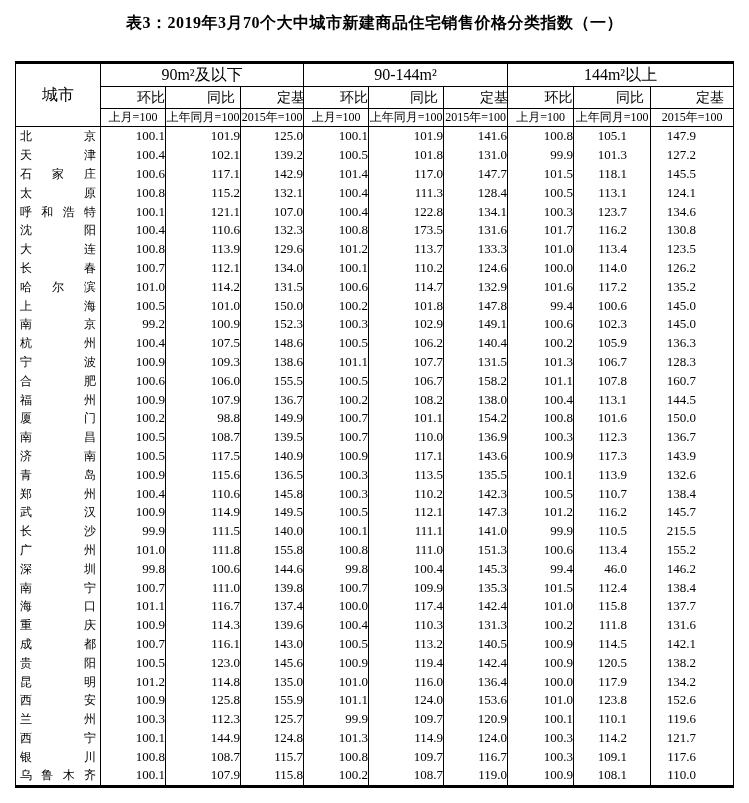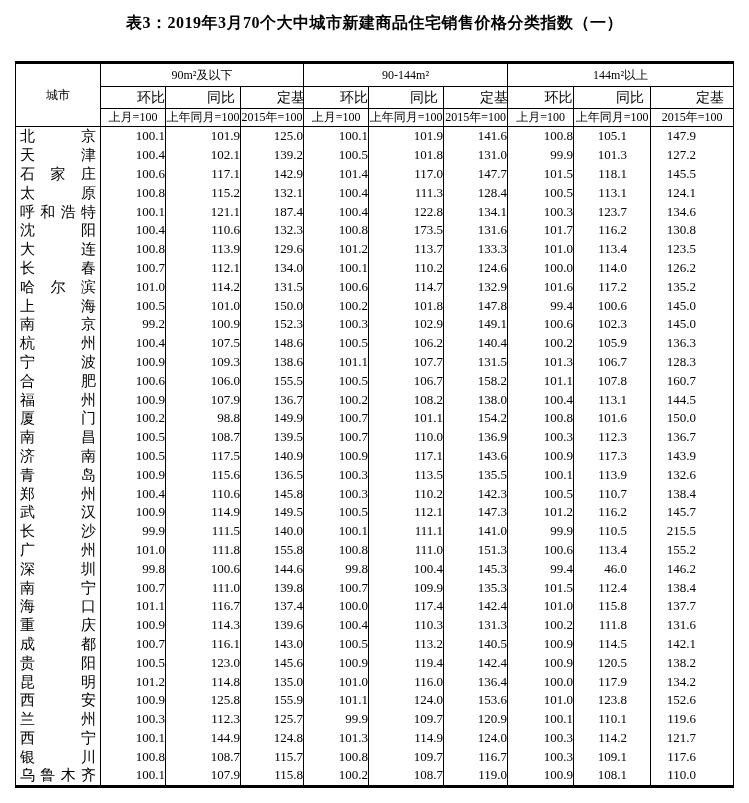--- a/index.html
+++ b/index.html
@@ -36,31 +36,31 @@
     border-left: 1px solid #000000;
     border-right: 1px solid #000000;
     font-weight: normal;
     padding: 0;
     margin: 0;
     overflow: hidden;
     white-space: nowrap;
   }
   thead th { border-bottom: 1px solid #000000; text-align: center; vertical-align: middle; }
   th.corner { font-size: 15px; }
-  tr.grp-row th { height: 22px; font-size: 12px; margin-left: 16px; }
+  tr.grp-row th { height: 22px; font-size: 16px; margin-left: 16px; }
   tr.metric-row th { height: 21px; font-size: 14px; padding-left: 36px; }
   tr.base-row th { height: 17px; font-size: 12px; }
   tbody td {
     border-top: none;
     border-bottom: none;
     height: 18.8px;
     font-size: 13px;
     vertical-align: middle;
   }
-  td.city-cell { text-align: center; font-size: 15px; }
+  td.city-cell { text-align: center; font-size: 12px; }
   .city {
     display: inline-block;
     width: 76px;
     text-align: justify;
     text-align-last: justify;
     line-height: 18px;
   }
   td.num { text-align: right; padding-right: 10px; }
   td.num.c8 { padding-right: 23px; }
   td.num.c9 { padding-right: 37px; }
@@ -160,21 +160,21 @@
           <td class="num c5">111.3</td>
           <td class="num c6">128.4</td>
           <td class="num c7">100.5</td>
           <td class="num c8">113.1</td>
           <td class="num c9">124.1</td>
         </tr>
         <tr>
           <td class="city-cell"><span class="city">呼和浩特</span></td>
           <td class="num c1">100.1</td>
           <td class="num c2">121.1</td>
-          <td class="num c3">187.4</td>
+          <td class="num c3">107.0</td>
           <td class="num c4">100.4</td>
           <td class="num c5">122.8</td>
           <td class="num c6">134.1</td>
           <td class="num c7">100.3</td>
           <td class="num c8">123.7</td>
           <td class="num c9">134.6</td>
         </tr>
         <tr>
           <td class="city-cell"><span class="city">沈阳</span></td>
           <td class="num c1">100.4</td>

